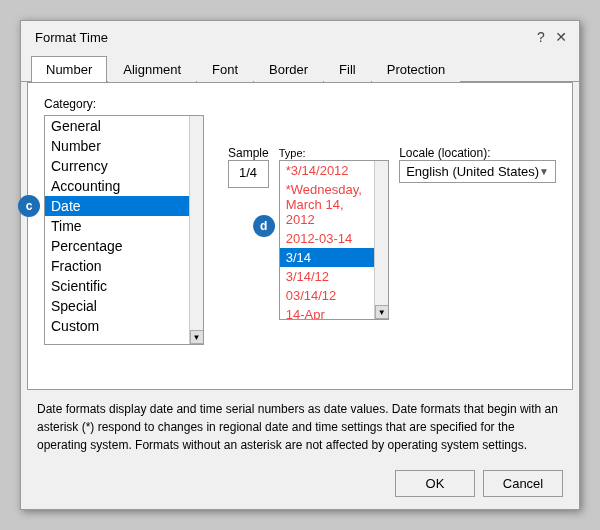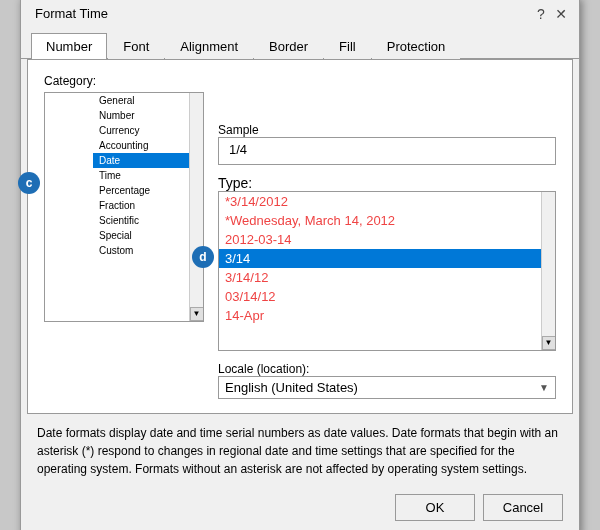--- a/index.html
+++ b/index.html
@@ -83,21 +83,21 @@
       background: #fff;
       flex: 1;
       padding: 14px 16px;
       border: 1px solid #999;
       margin: 0 6px;
       display: flex;
       flex-direction: column;
     }
     .main-area {
       display: flex;
-      gap: 14px;
+      gap: 24px;
       flex: 1;
     }
     .left-panel {
       width: 160px;
       display: flex;
       flex-direction: column;
     }
     .label {
       font-size: 12px;
       margin-bottom: 4px;
@@ -107,23 +107,22 @@
       flex: 1;
       border: 1px solid #999;
       background: #fff;
       overflow-y: auto;
       min-height: 230px;
       position: relative;
     }
     .category-item {
       padding: 2px 6px;
       cursor: pointer;
-      font-size: 10px;
-      color: #000;
-      margin-left: 48px;
+      font-size: 14px;
+      color: #000;
     }
     .category-item.selected {
       background: #0078d7;
       color: #fff;
     }
     .scrollbar-area {
       position: absolute;
       right: 0;
       top: 0;
       bottom: 0;
@@ -142,33 +141,32 @@
       border: 1px solid #aaa;
       display: flex;
       align-items: center;
       justify-content: center;
       font-size: 8px;
       cursor: pointer;
     }
     .right-panel {
       flex: 1;
       display: flex;
-      flex-direction: column;
       gap: 10px;
       margin-top: 48px;
     }
     .sample-box {
       border: 1px solid #999;
       padding: 4px 10px;
       background: #fff;
       font-size: 13px;
       min-height: 28px;
     }
     .type-label {
-      font-size: 14px;
+      font-size: 11px;
       margin-bottom: 3px;
       color: #000;
     }
     .type-list {
       border: 1px solid #999;
       background: #fff;
       height: 160px;
       overflow-y: auto;
       position: relative;
     }
@@ -246,22 +244,22 @@
   <div class="title-bar">
     <span class="title-bar-title">Format Time</span>
     <div class="title-bar-controls">
       <button class="title-btn">?</button>
       <button class="title-btn">✕</button>
     </div>
   </div>
 
   <div class="tabs">
     <div class="tab active">Number</div>
+    <div class="tab">Alignment</div>
     <div class="tab">Font</div>
-    <div class="tab">Alignment</div>
     <div class="tab">Border</div>
     <div class="tab">Fill</div>
     <div class="tab">Protection</div>
   </div>
 
   <div class="content">
     <div class="main-area">
 
       <div class="left-panel" style="position:relative;">
         <span class="label">Category:</span>

